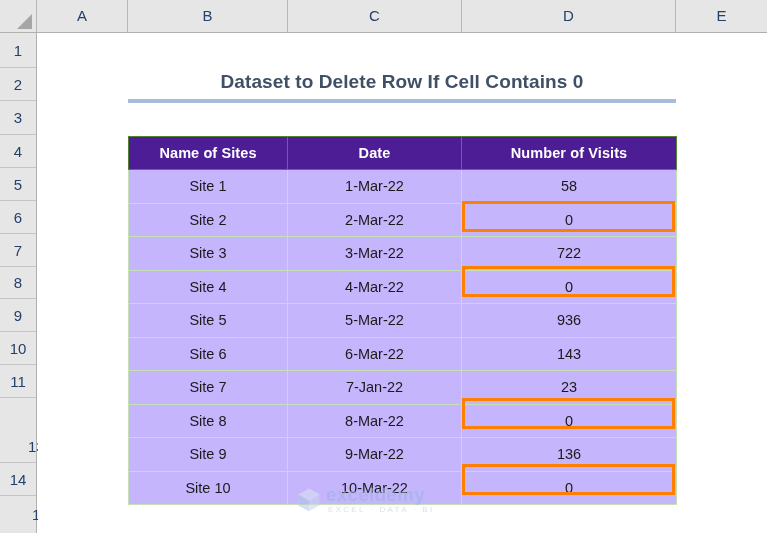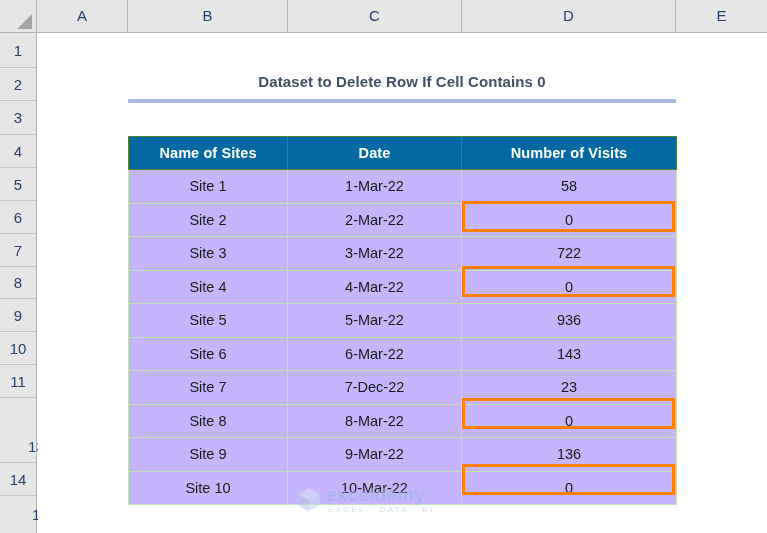--- a/index.html
+++ b/index.html
@@ -104,21 +104,21 @@
     left: 128px;
     top: 70px;
     width: 548px;
     height: 36px;
   }
   #title-text {
     position: absolute;
     left: 0; top: 0;
     width: 548px;
     text-align: center;
-    font-size: 15px;
+    font-size: 19px;
     font-weight: bold;
     color: #3f5066;
     letter-spacing: .1px;
     line-height: 24px;
   }
   #title-rule {
     position: absolute;
     left: 0;
     top: 29px;
     width: 548px;
@@ -135,21 +135,21 @@
   table.data {
     border-collapse: collapse;
     table-layout: fixed;
   }
   table.data col.c-site { width: 159px; }
   table.data col.c-date { width: 174px; }
   table.data col.c-vis  { width: 215px; }
 
   table.data th {
     height: 32px;
-    background: #0369a1;
+    background: #4c1d95;
     color: #ffffff;
     font-size: 14.5px;
     font-weight: bold;
     text-align: center;
     border: 1px solid #548235;
     padding: 0;
     letter-spacing: .1px;
   }
   table.data td {
     height: 32.5px;
@@ -290,21 +290,21 @@
           <td>5-Mar-22</td>
           <td>936</td>
         </tr>
         <tr>
           <td>Site 6</td>
           <td>6-Mar-22</td>
           <td>143</td>
         </tr>
         <tr>
           <td>Site 7</td>
-          <td>7-Dec-22</td>
+          <td>7-Jan-22</td>
           <td>23</td>
         </tr>
         <tr>
           <td>Site 8</td>
           <td>8-Mar-22</td>
           <td>0</td>
         </tr>
         <tr>
           <td>Site 9</td>
           <td>9-Mar-22</td>

